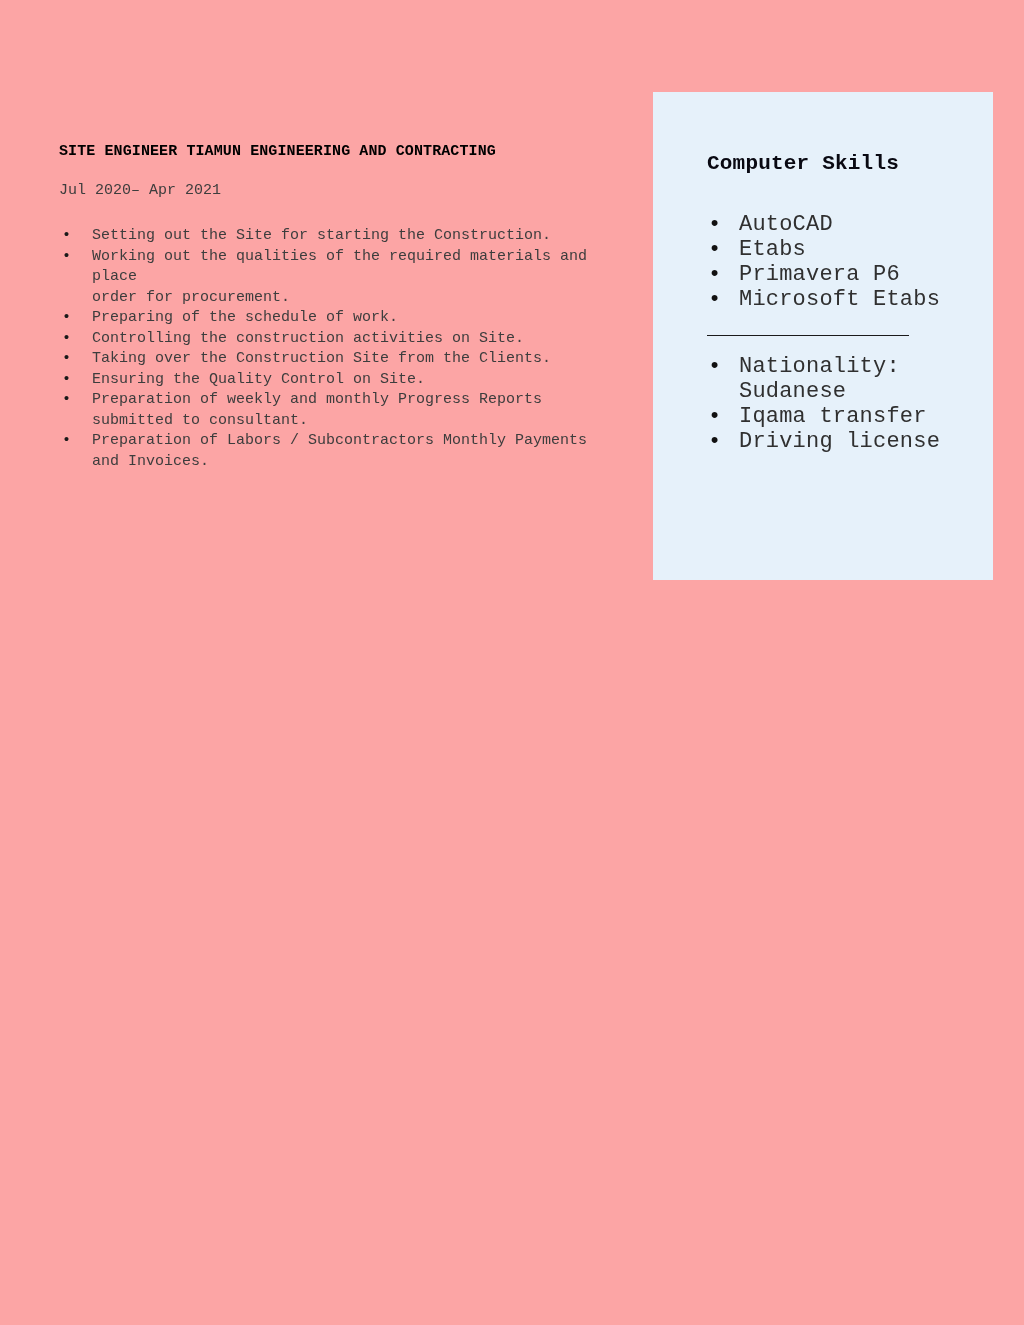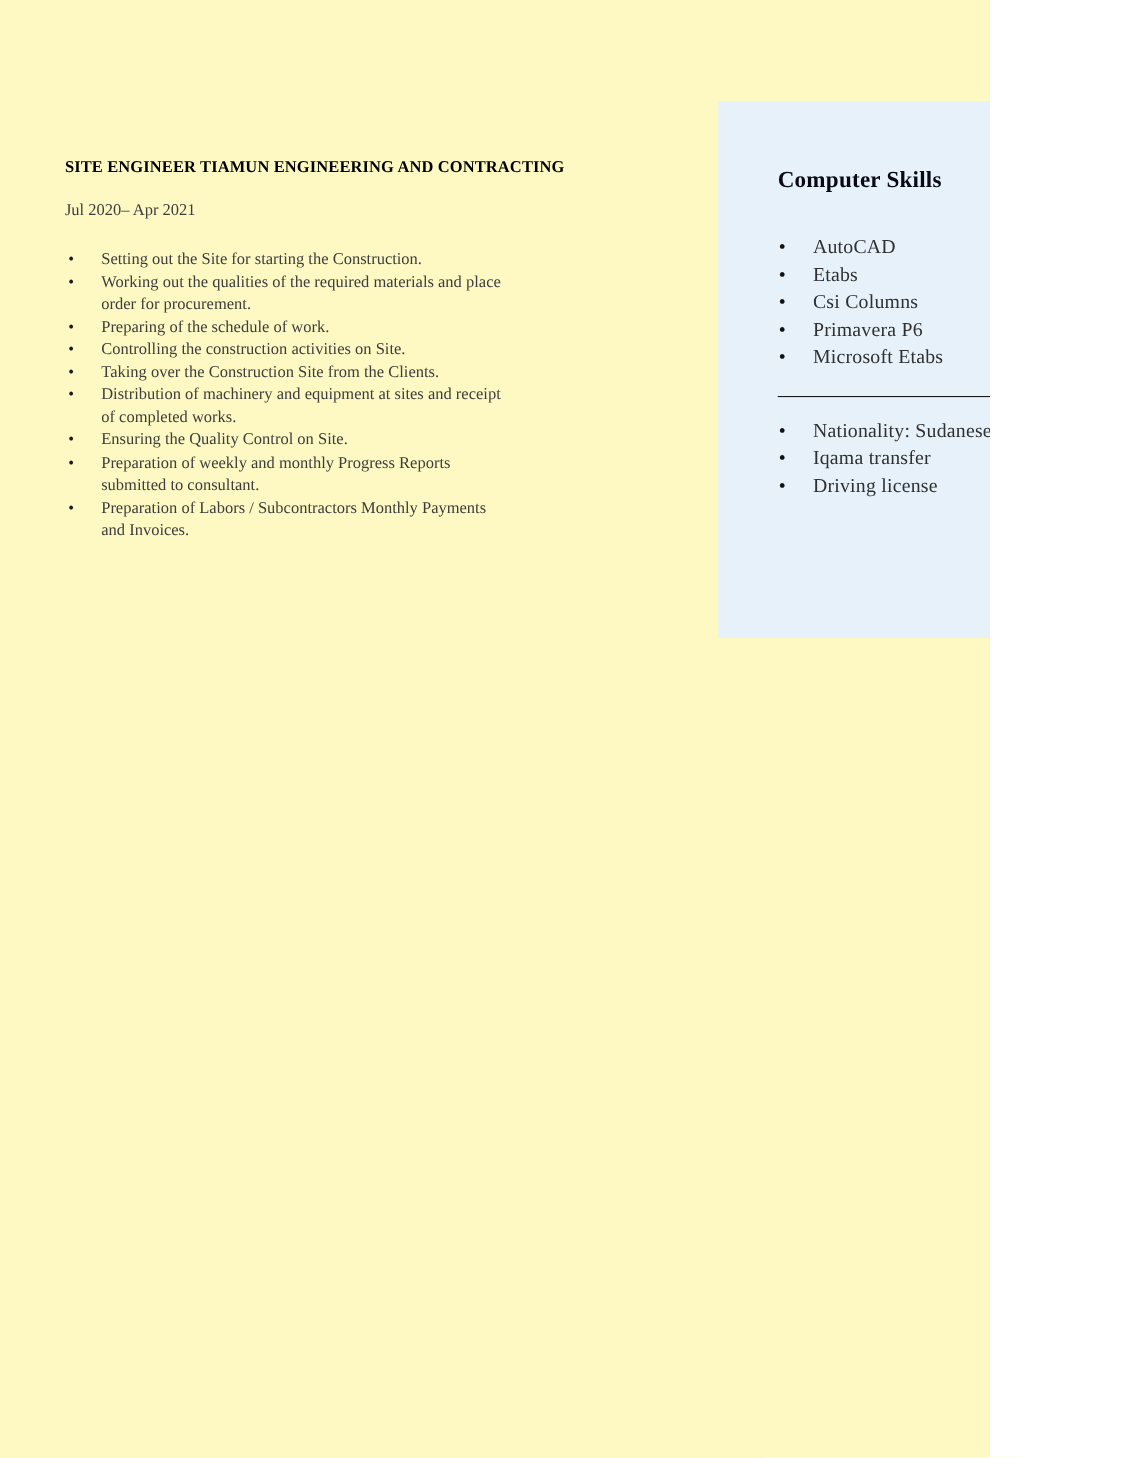--- a/index.html
+++ b/index.html
@@ -1,23 +1,23 @@
 <!DOCTYPE html>
 <html><head>
 <meta charset="utf-8">
 <style>
   html, body { margin: 0; padding: 0; }
   body { background: #ffffff; }
   .page {
     position: relative;
-    width: 900px;
+    width: 1024px;
     height: 1325px;
-    background: #fef9c3;
+    background: #fca5a5;
     overflow: hidden;
-    font-family: Liberation Serif, serif;
+    font-family: Liberation Mono, monospace;
   }
 
   
   .experience {
     position: absolute;
     left: 59px;
     top: 144px;
     width: 545px;
   }
   .experience h1 {
@@ -76,21 +76,21 @@
   .sidebar h2.personal { margin-top: 26px; line-height: 24px; }
   .sidebar ul {
     list-style: none;
     margin: 37px 0 0 0;
     padding: 0;
   }
   .sidebar ul.personal-list { margin-top: 18px; }
   .sidebar li {
     position: relative;
     padding-left: 32px;
-    font-size: 18px;
+    font-size: 22px;
     line-height: 25px;
     color: #303030;
     letter-spacing: 0.2px;
   }
   .sidebar li::before {
     content: "\2022";
     position: absolute;
     left: 1px;
     top: 0;
     color: #111111;
@@ -110,36 +110,33 @@
   <section class="experience">
     <h1>SITE ENGINEER TIAMUN ENGINEERING AND CONTRACTING</h1>
     <p class="date">Jul 2020– Apr 2021</p>
     <ul class="resp">
       <li>Setting out the Site for starting the Construction.</li>
       <li>Working out the qualities of the required materials and place
 order for procurement.</li>
       <li>Preparing of the schedule of work.</li>
       <li>Controlling the construction activities on Site.</li>
       <li>Taking over the Construction Site from the Clients.</li>
-      <li>Distribution of machinery and equipment at sites and receipt
-of completed works.</li>
       <li>Ensuring the Quality Control on Site.</li>
       <li>Preparation of weekly and monthly Progress Reports
 submitted to consultant.</li>
       <li>Preparation of Labors / Subcontractors Monthly Payments
 and Invoices.</li>
     </ul>
   </section>
 
   <aside class="sidebar" style="background: rgb(230, 241, 250);">
     <h2>Computer Skills</h2>
     <ul>
       <li>AutoCAD</li>
       <li>Etabs</li>
-      <li>Csi Columns</li>
       <li>Primavera P6</li>
       <li>Microsoft Etabs</li>
     </ul>
     <hr class="sep">
     <ul class="personal-list">
       <li>Nationality: Sudanese</li>
       <li>Iqama transfer</li>
       <li>Driving license</li>
     </ul>
   </aside>

